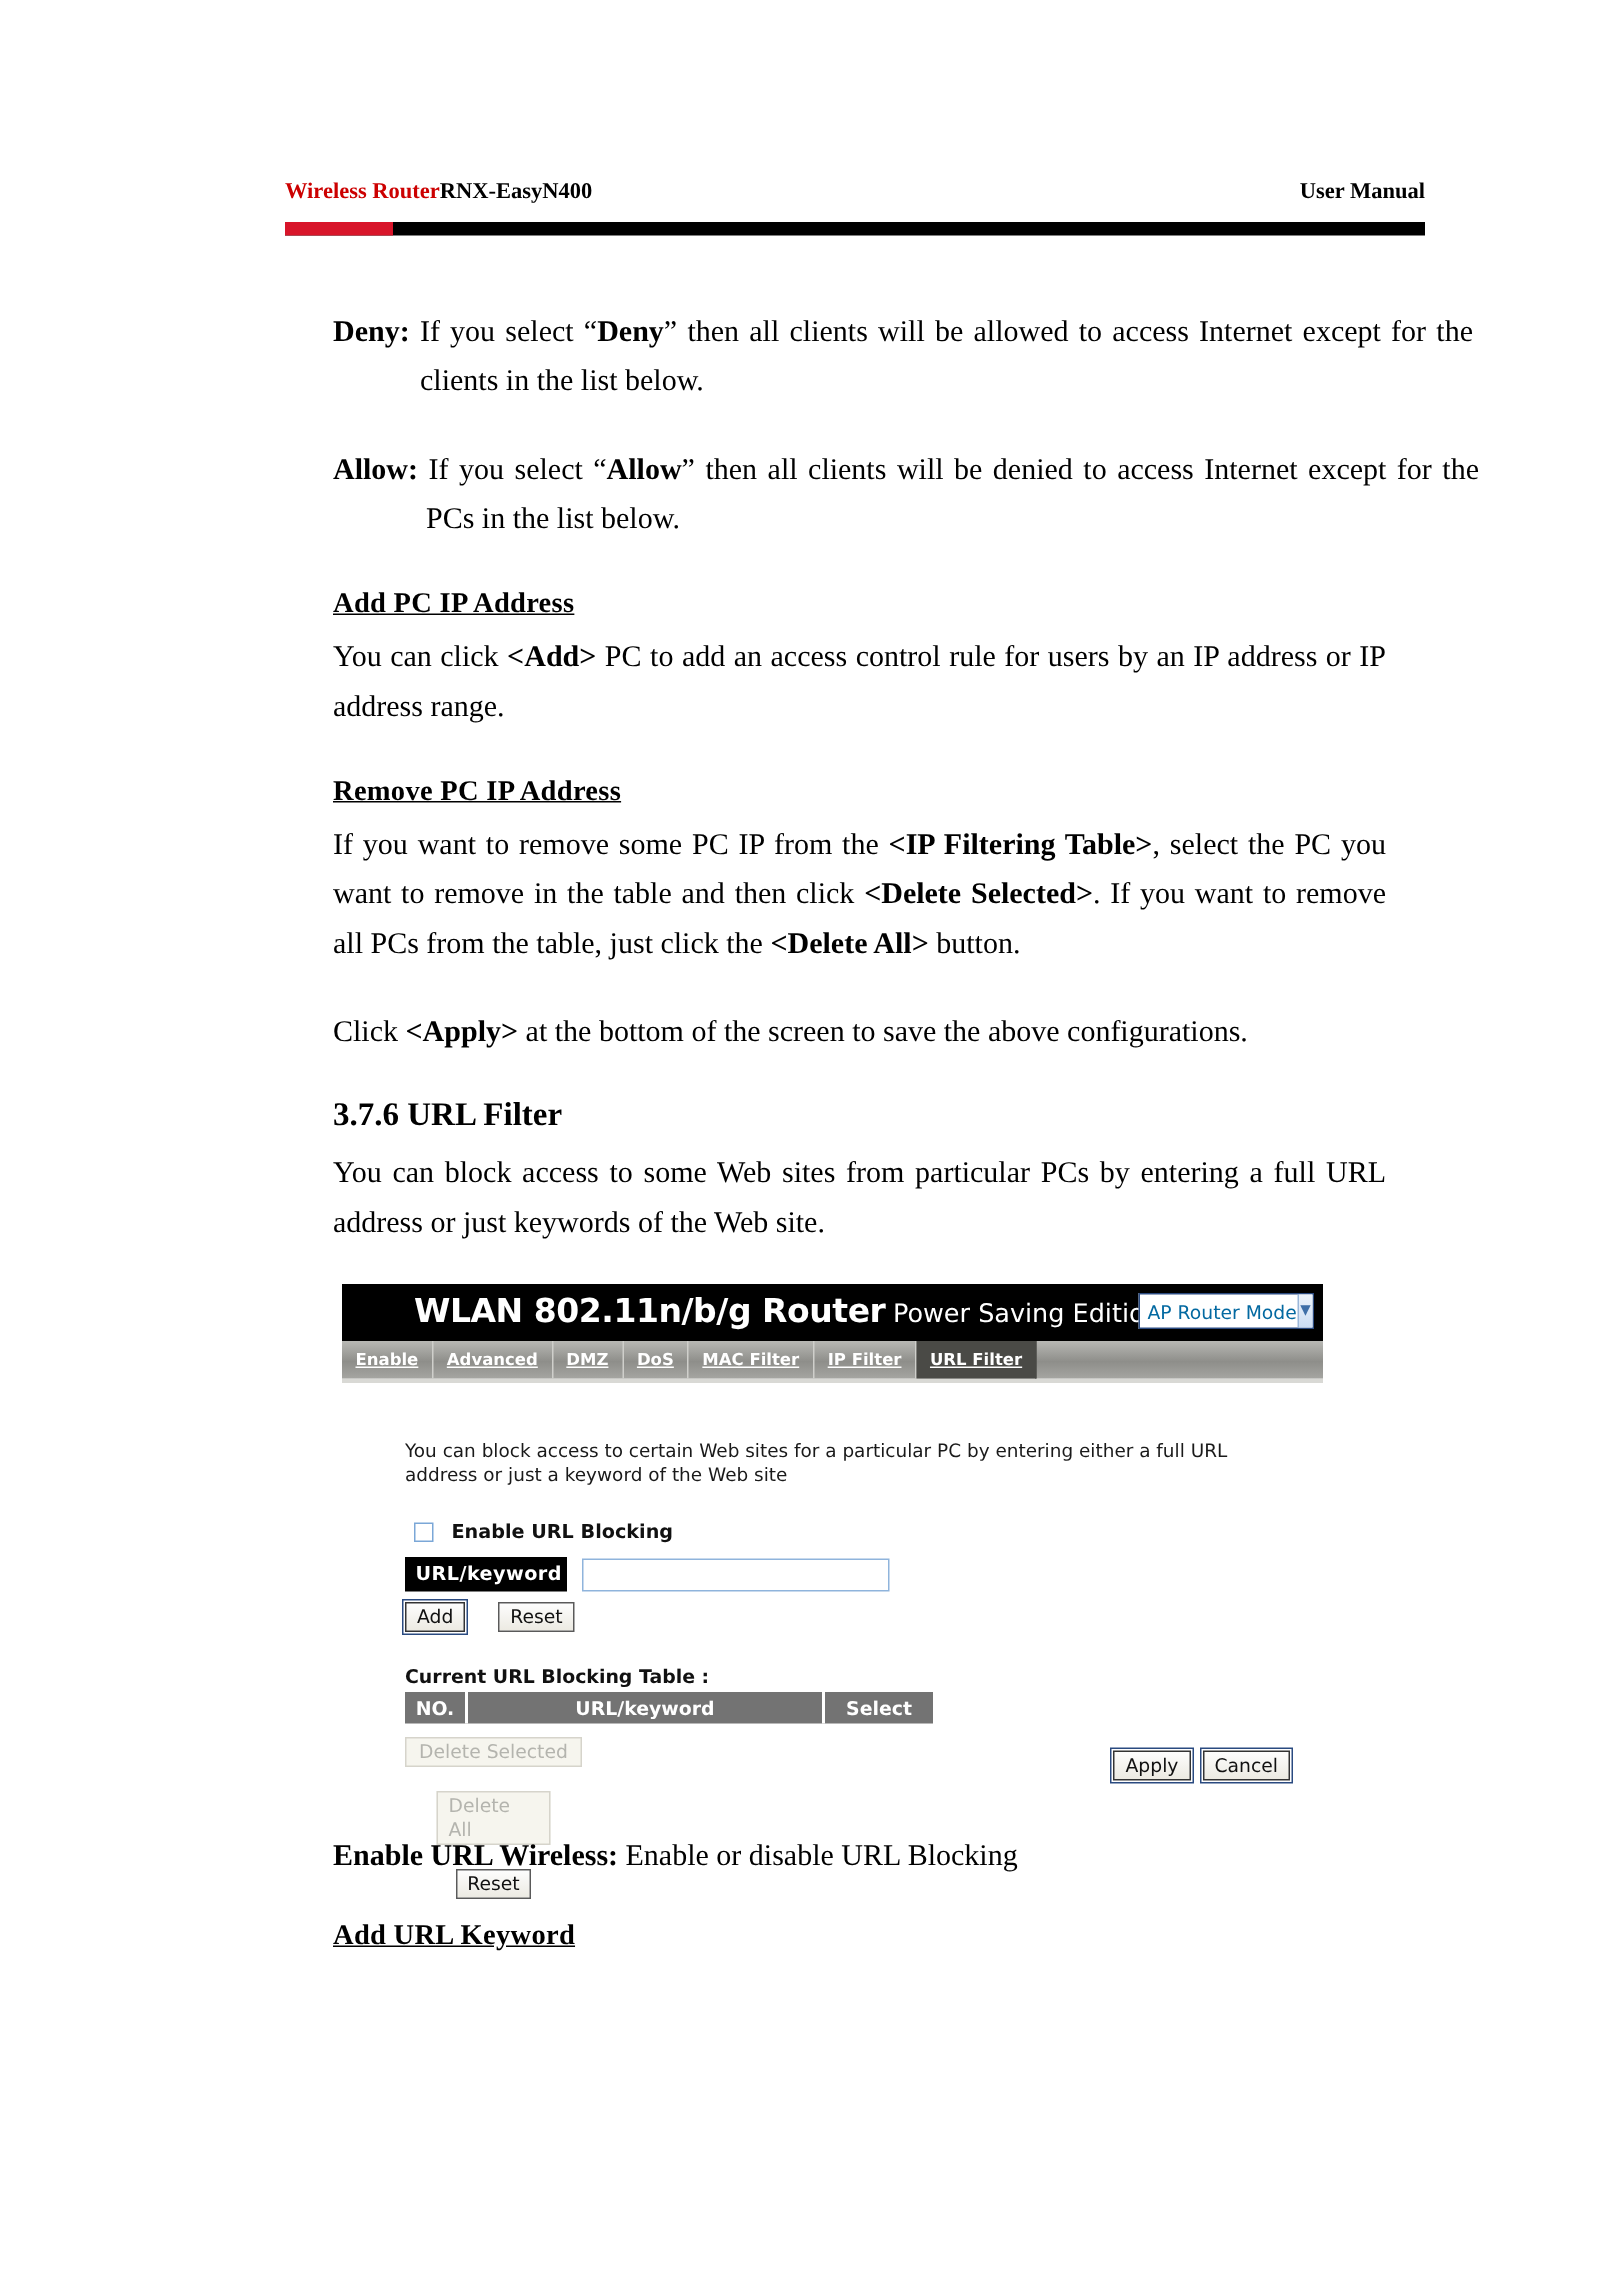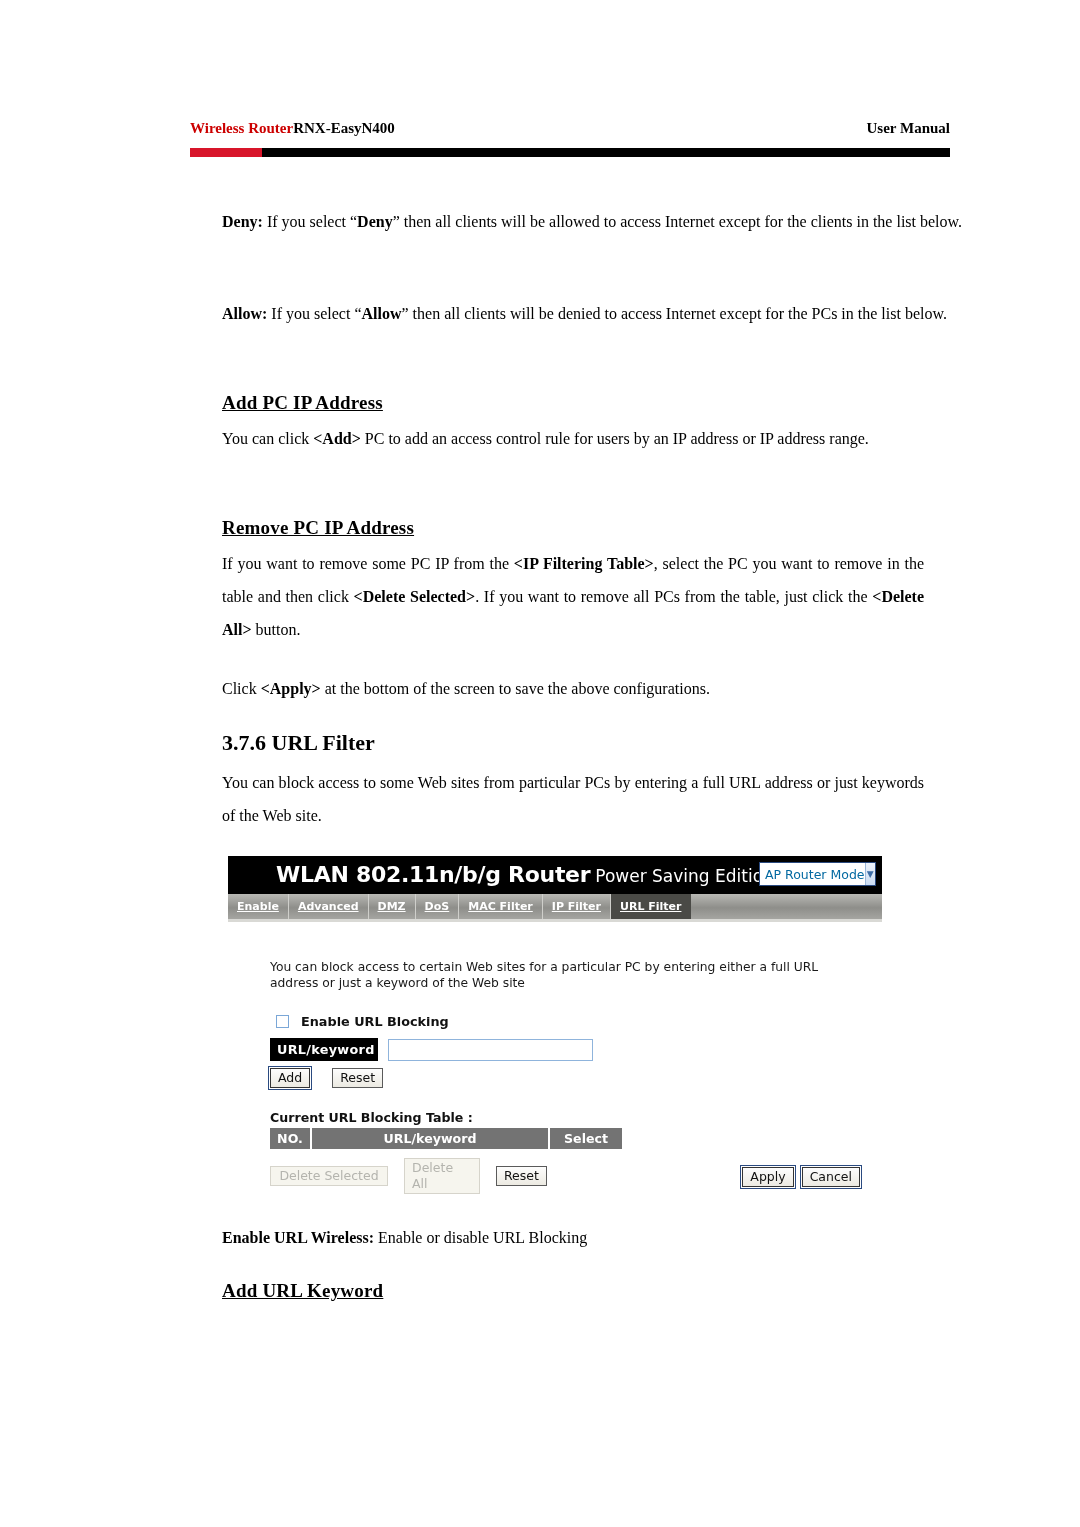--- a/index.html
+++ b/index.html
@@ -66,21 +66,21 @@
     width: 72px;
     height: 9px;
     background: #d8152a;
   }
 
   
   .body-block {
     position: absolute;
     left: 222px;
     width: 702px;
-    font-size: 16px;
+    font-size: 20px;
     line-height: 33px;
     text-align: justify;
     color: #000;
   }
   .body-block.nojust { text-align: left; }
   .hang {
     padding-left: 58px;
     text-indent: -58px;
   }
   .hang2 {
@@ -347,20 +347,21 @@
   .url-table .th.c-url { flex: 1; border-right: 2px solid #ffffff; }
   .url-table .th.c-sel { width: 72px; }
 
   .btn-row-2 {
     position: absolute;
     left: 42px;
     top: 236px;
     display: flex;
     align-items: center;
     gap: 16px;
+    flex-direction: column;
   }
   .btn-row-2 .wide1 { width: 118px; justify-content: center; display: flex; }
   .btn-row-2 .wide2 { width: 76px;  justify-content: center; display: flex; }
 
   .btn-row-3 {
     position: absolute;
     right: 22px;
     top: 245px;
     display: flex;
     align-items: center;

